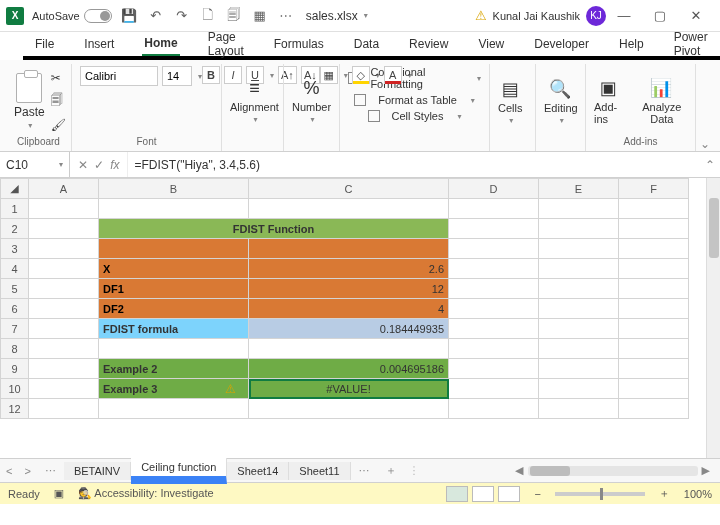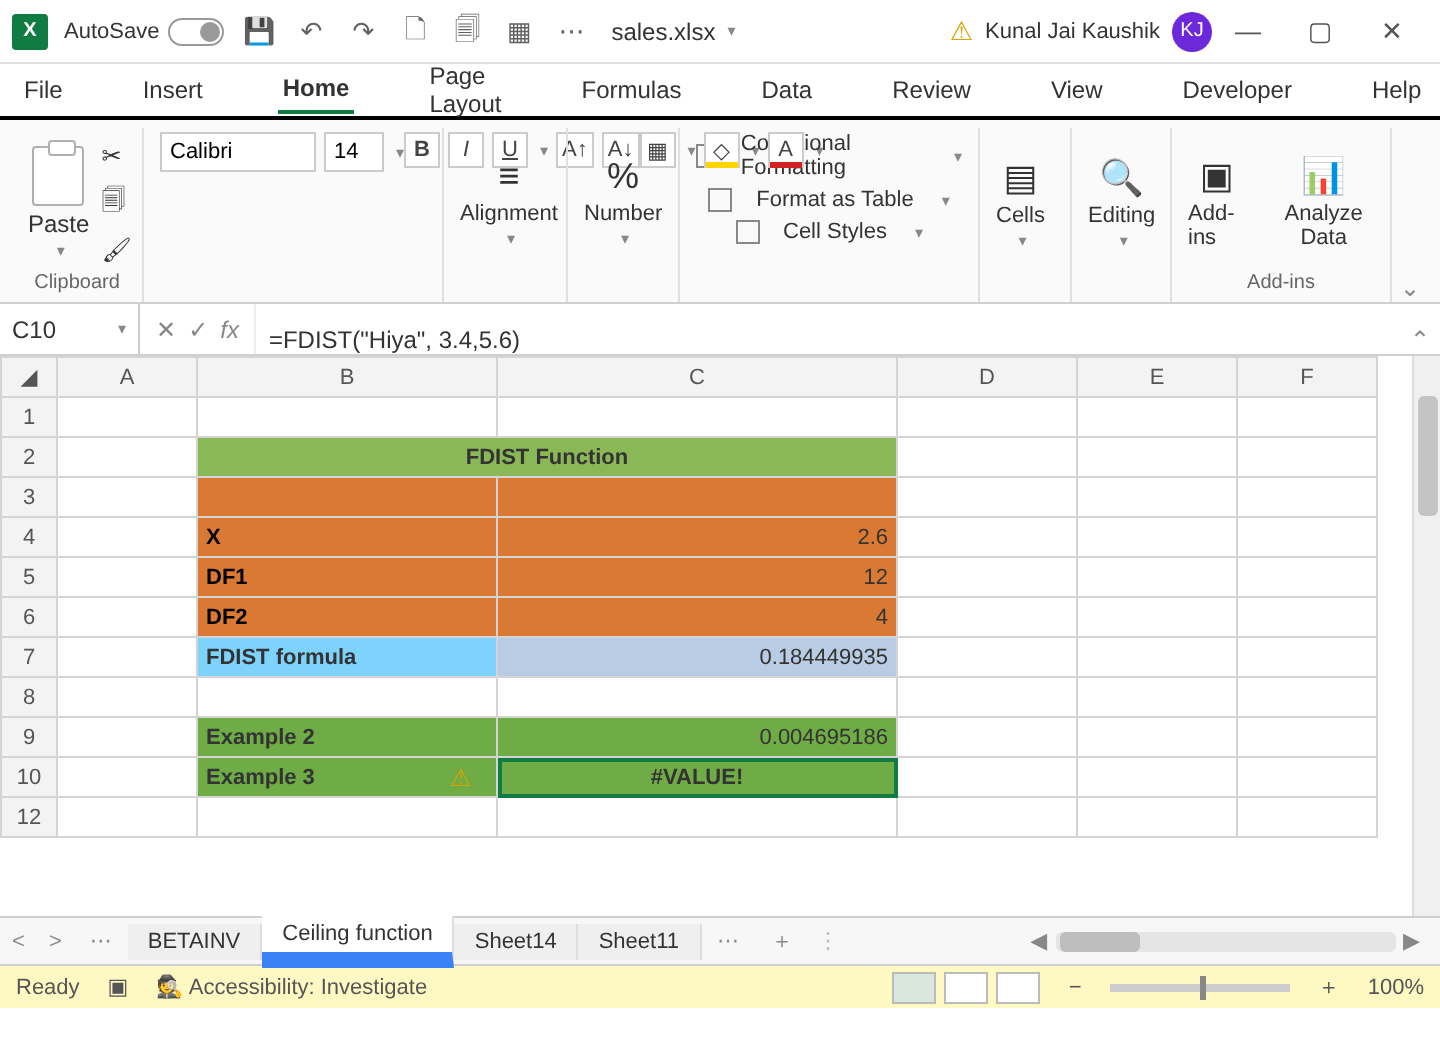--- a/index.html
+++ b/index.html
@@ -14,21 +14,21 @@
 .titlebar .qat { display: flex; gap: 10px; align-items:center; margin-right:12px; }
 .titlebar .qat-icon { width: 16px; height: 16px; display:flex; align-items:center; justify-content:center; color:#616161; font-size:13px; }
 .titlebar .fname { font-size: 12px; display:flex; align-items:center; gap:4px; }
 .titlebar .spacer { flex: 1; }
 .titlebar .user { display: flex; align-items: center; gap: 6px; font-size: 11px; }
 .titlebar .warn { color: #d9a400; font-size: 13px; }
 .titlebar .avatar { width: 20px; height: 20px; border-radius: 50%; background: #6d28d9; color: #fff; display:flex; align-items:center; justify-content:center; font-size:10px; }
 .titlebar .winbtn { width: 36px; text-align:center; font-size:13px; color:#555; }
 
 
-.tabs { height: 28px; display:flex; align-items:center; padding: 0 10px; gap: 36px; background:#fff; border-bottom: 2px solid #000000; }
+.tabs { height: 28px; display:flex; align-items:center; padding: 0 10px; gap: 26px; background:#fff; border-bottom: 4px solid #000000; margin-left: 23px; }
 .tabs .tab { font-size:12px; padding: 4px 2px; cursor:pointer; }
 .tabs .tab.active { border-bottom: 2px solid #107c41; font-weight:600; }
 .tabs .spacer { flex:1; }
 .tabs .comments { border:1px solid #ccc; border-radius:3px; padding:3px 8px; font-size:11px; display:flex; align-items:center; gap:4px;}
 
 
 .ribbon { height: 92px; background:#fafafa; border-bottom:1px solid #d0d0d0; display:flex; padding:4px 6px 0 6px; }
 .rgroup { border-right:1px solid #e0e0e0; padding: 2px 8px; display:flex; flex-direction:column; justify-content:space-between; }
 .rgroup:last-child { border-right:none; }
 .rgroup .label { text-align:center; font-size:10px; color:#666; padding-bottom:2px; }
@@ -41,21 +41,21 @@
 .font-name { width:78px; height:20px; padding:0 4px;}
 .font-size { width:30px; height:20px; padding:0 4px;}
 .btn-s { min-width:18px; height:18px; border:1px solid #ccc; display:inline-flex; align-items:center; justify-content:center; font-size:11px; background:#fff; padding:0 2px; color:#444;}
 .vgroup { display:flex; flex-direction:column; align-items:center; gap:2px; font-size:11px; }
 .vgroup .ico { font-size:18px; }
 .styles-body { display:flex; flex-direction:column; gap:4px; font-size:11px; }
 .styles-body .row { display:flex; align-items:center; gap:12px; }
 .sq { width:12px; height:12px; border:1px solid #888; display:inline-block; }
 
 
-.fbar { height:26px; display:flex; align-items:flex-end; border-bottom:1px solid #d0d0d0; background:#fff; }
+.fbar { height:26px; display:flex; align-items:center; border-bottom:1px solid #d0d0d0; background:#fff; }
 .namebox { width:70px; border-right:1px solid #ccc; padding:0 6px; font-size:12px; height:100%; display:flex; align-items:center; justify-content:space-between;}
 .fbar .fxbtns { display:flex; gap:6px; padding:0 8px; color:#888; font-size:12px; align-items:center; border-right:1px solid #eee; height:100%;}
 .fbar .formula { flex:1; padding:0 6px; font-size:12px; }
 .fbar .expand { width:20px; text-align:center; color:#888; }
 
 
 .gridwrap { position:relative; height: 280px; overflow:hidden; background:#fff; }
 table.grid { border-collapse:collapse; table-layout:fixed; }
 .grid th, .grid td { border:1px solid #d4d4d4; height:20px; font-size:11px; padding:0 4px; overflow:hidden; white-space:nowrap; }
 .grid thead th { background:#f3f3f3; font-weight:normal; text-align:center; color:#555;}
@@ -63,21 +63,21 @@
 .colA{width:70px}.colB{width:150px}.colC{width:200px}.colD{width:90px}.colE{width:80px}.colF{width:70px}
 .hdr-green { background:#8ab856; font-weight:bold; text-align:center; }
 .orange { background:#d97934; color:#000; font-weight:bold; }
 .orange-r { background:#d97934; text-align:right; }
 .blue { background:#7dd3fc; font-weight:bold; }
 .blue-r { background:#b8cce4; text-align:right; }
 .green { background:#6fac46; font-weight:bold; }
 .green-r { background:#6fac46; text-align:right; }
 .sel { outline:2px solid #107c41; outline-offset:-2px; }
 .err-outline { box-shadow: inset 0 0 0 1px #c0504d; }
-.err-center { text-align:center; font-weight:bold; }
+.err-center { text-align:center; font-weight:normal; }
 .warn-tri { position:absolute; left:225px; top: calc(22px + 20px*9 + 2px); font-size:12px; color:#d9a400; }
 .vscroll { position:absolute; right:0; top:0; width:14px; height:100%; background:#f0f0f0; border-left:1px solid #ddd;}
 .vscroll .thumb { position:absolute; left:2px; width:10px; top:20px; height:60px; background:#c4c4c4; border-radius:3px;}
 
 
 .sheettabs { height:24px; border-top:1px solid #d0d0d0; display:flex; align-items:center; background:#f7f7f7; font-size:11px; }
 .sheettabs .nav { padding:0 6px; color:#888; }
 .sheettabs .stab { padding:3px 10px; border-right:1px solid #ddd; background:#efefef; }
 .sheettabs .stab.active { background:#fff; border-bottom:8px solid #3b82f6; }
 .sheettabs .more { padding:0 8px; color:#888; }
@@ -189,20 +189,21 @@
       </div>
       <div class="row">
         <span class="btn-s">▦</span>
           <span class="caret">▾</span>
         <span class="btn-s" style="position:relative">◇<span style="position:absolute;bottom:-1px;left:0;width:100%;height:3px;background:#ffd400"></span></span>
           <span class="caret">▾</span>
         <span class="btn-s" style="position:relative">A<span style="position:absolute;bottom:-1px;left:0;width:100%;height:3px;background:#d02222"></span></span>
           <span class="caret">▾</span>
       </div>
     </div>
+    <div class="label">Font</div>
   </div>
 
   <div class="rgroup" style="width:62px">
     <div class="body">
         <div class="vgroup">
           <span class="ico">≡</span>
           <span>Alignment</span>
           <span class="caret">▾</span>
         </div>
       </div>

